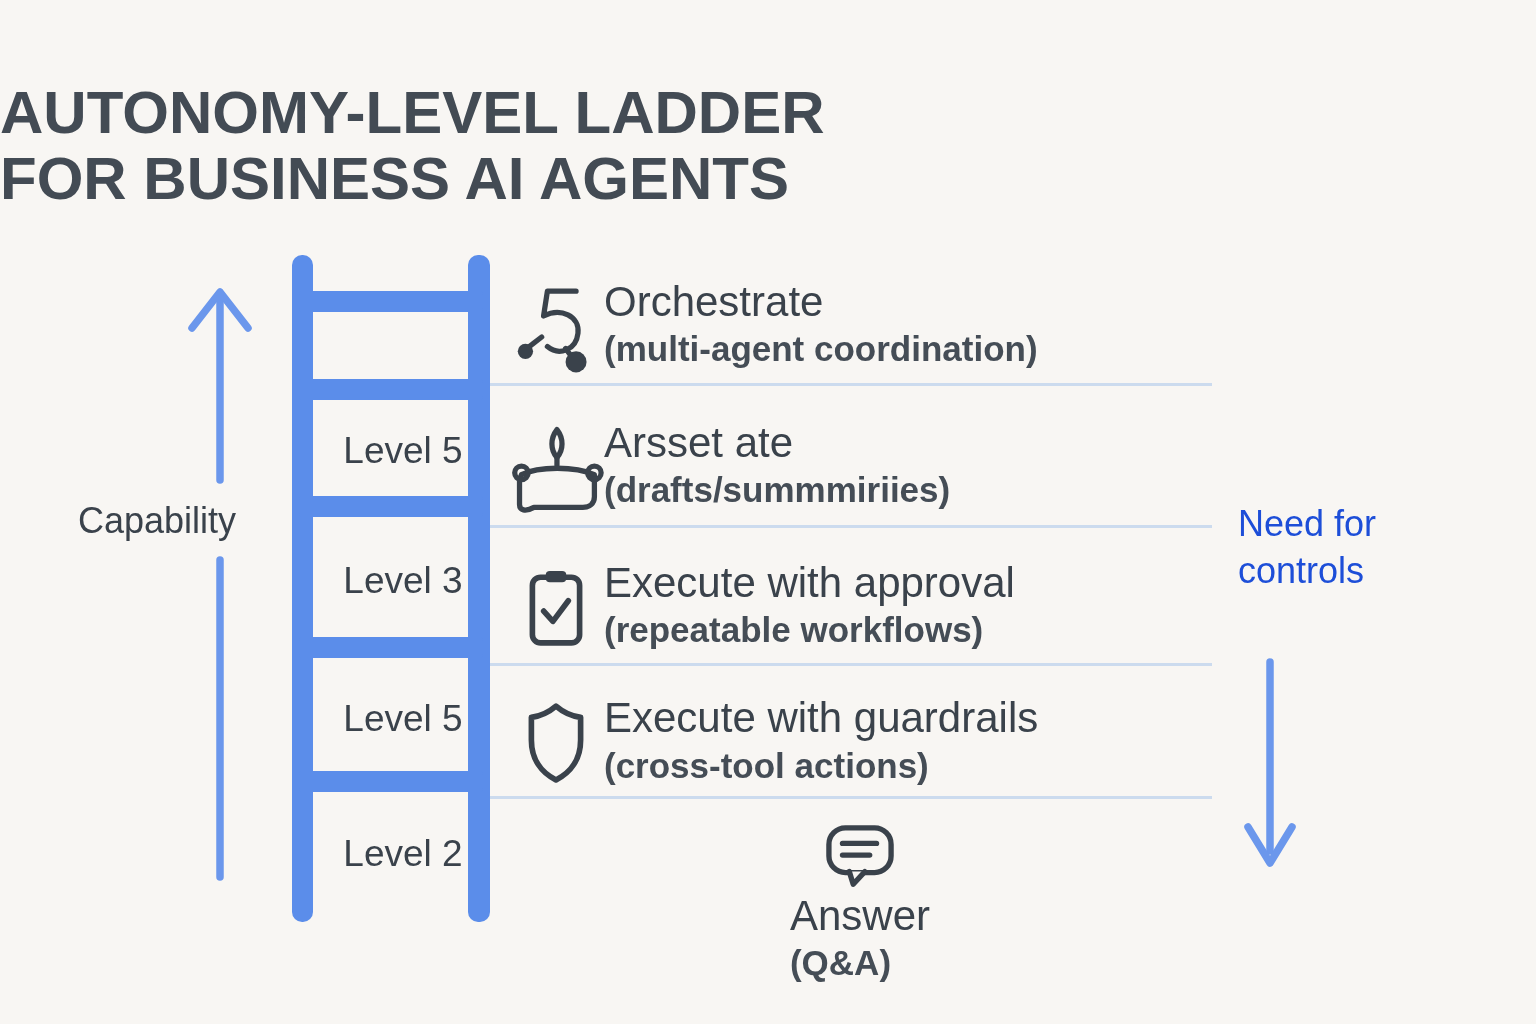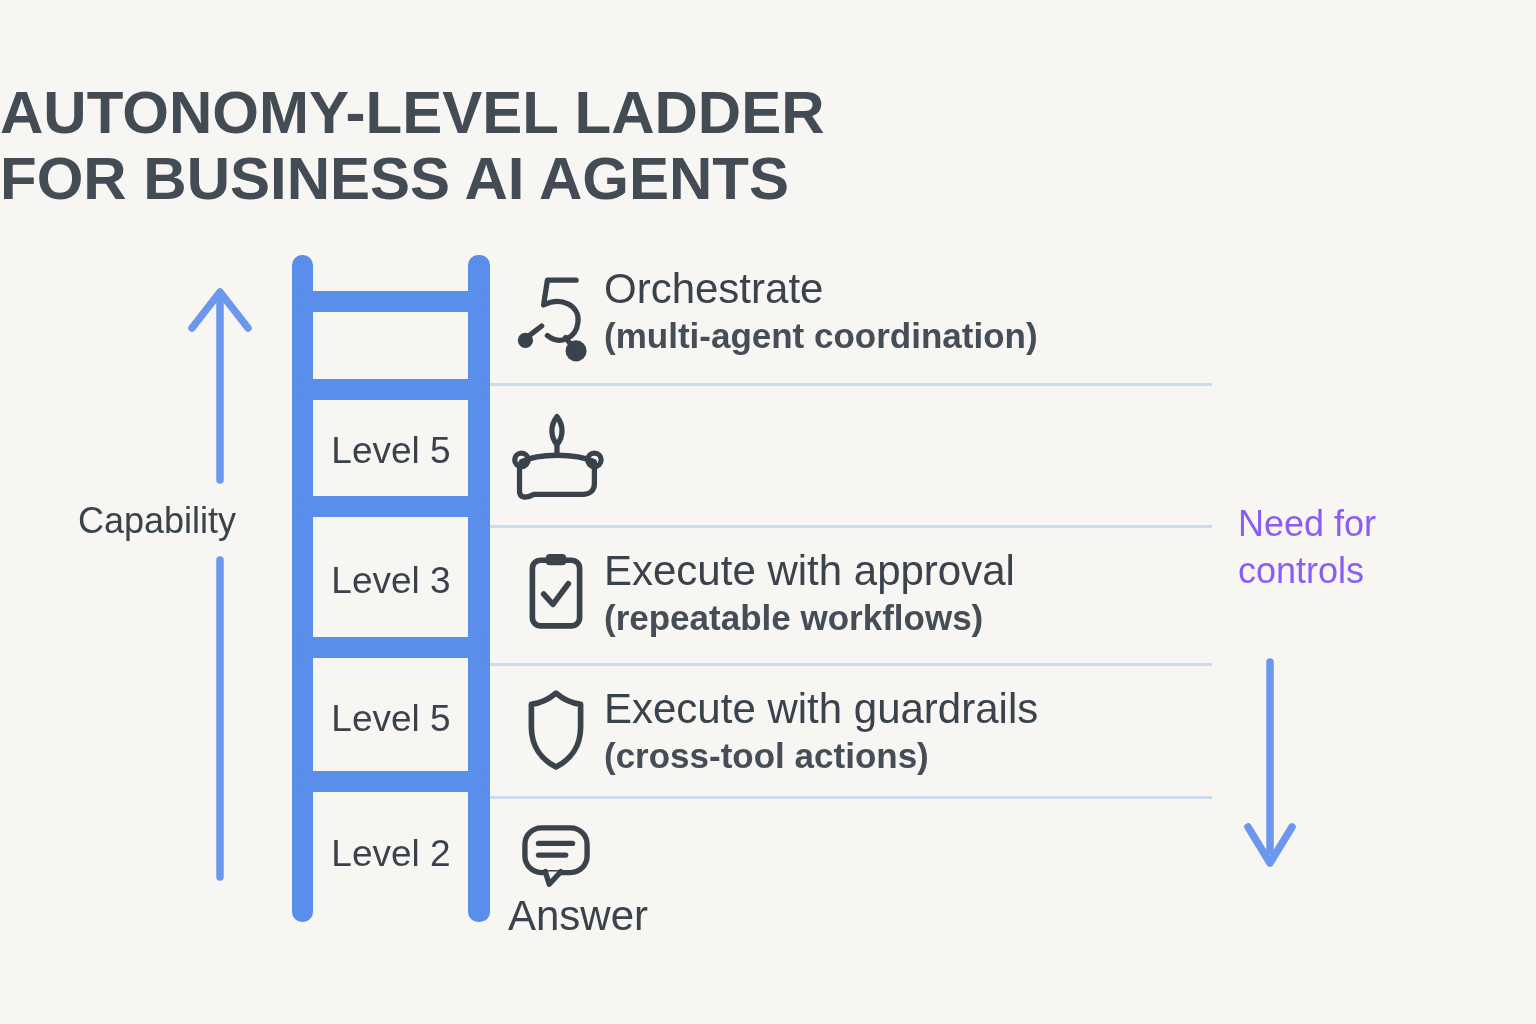--- a/index.html
+++ b/index.html
@@ -28,43 +28,43 @@
     color:var(--title);letter-spacing:0px;
   }
 
   
   .rail{position:absolute;width:21px;background:var(--accent);border-radius:10px;}
   .rail-left{left:292px;top:255px;height:667px;}
   .rail-right{left:468px;top:255px;height:667px;width:22px;}
   .rung{position:absolute;left:299px;width:184px;height:21px;background:var(--accent);border-radius:4px;}
   .rung1{top:291px;} .rung2{top:379px;} .rung3{top:496px;} .rung4{top:637px;} .rung5{top:771px;}
   .level-label{
-    position:absolute;left:292px;width:198px;text-align:center;
+    position:absolute;left:304px;width:198px;text-align:center;
     font-size:37px;color:var(--text);font-weight:400;
   }
   .lv5{top:430px;} .lv4{top:560px;} .lv3{top:698px;} .lv2{top:833px;}
 
   
   .cap-arrow{position:absolute;left:178px;top:282px;}
   .capability-label{
     position:absolute;left:47px;top:500px;width:220px;text-align:center;
     font-size:36px;color:var(--text);
   }
 
   
   .controls-label{
     position:absolute;left:1238px;top:500px;width:170px;
-    font-size:36px;line-height:1.31;color:#8b5cf6;
+    font-size:36px;line-height:1.31;color:#1d4ed8;
   }
   .ctl-arrow{position:absolute;left:1242px;top:655px;}
 
   
   .rows{position:absolute;left:490px;top:258px;width:722px;}
   .row{
-    display:flex;align-items:flex-start;
+    display:flex;align-items:center;
     padding:20px 0 0 18px;
     border-bottom:3px solid var(--divider);
   }
   .row:first-child{padding-top:8px;}
   .row:last-child{border-bottom:none;flex-direction:column;}
   .r1{height:128px;} .r2{height:142px;} .r3{height:138px;} .r4{height:133px;} .r5{height:131px;}
   .icon-box{width:96px;flex-shrink:0;display:flex;justify-content:center;padding-top:4px;}
   .row-text{flex:1;}
   .row-title{font-size:42px;font-weight:500;line-height:1.1;color:var(--text);}
   .row-sub{font-size:35px;font-weight:700;line-height:1.2;margin-top:3px;color:var(--sub);}
@@ -129,20 +129,24 @@
     <div class="row r2">
       <div class="icon-box">
         <svg width="100" height="90" viewBox="0 0 100 90">
           <path class="stroke" d="M 51 5 C 58 14 58 26 51 34 C 44 26 44 14 51 5 Z"></path>
           <path class="stroke" d="M 51 34 L 51 42"></path>
           <path class="stroke" d="M 14 52 C 32 43 70 43 90 52 L 90 75 C 90 82 85 86 78 86 L 27 86 C 18 91 12 89 12 83 L 12 57 Z"></path>
           <circle class="stroke" cx="14" cy="50" r="7"></circle>
           <circle class="stroke" cx="90" cy="50" r="7"></circle>
         </svg>
       </div>
+      <div class="row-text">
+        <div class="row-title">Arsset ate</div>
+        <div class="row-sub">(drafts/summmiriies)</div>
+      </div>
     </div>
 
     <div class="row r3">
       <div class="icon-box">
         <svg width="54" height="78" viewBox="0 0 52 76">
           <rect class="stroke" x="3" y="8" width="46" height="64" rx="8"></rect>
           <rect class="fillshape" x="16" y="2" width="20" height="11" rx="4"></rect>
           <path class="stroke" d="M 14 41 L 23 51 L 38 31"></path>
         </svg>
       </div>
@@ -168,17 +172,18 @@
       <div class="icon-box">
         <svg width="68" height="70" viewBox="0 0 70 70">
           <rect class="stroke" x="3" y="4" width="64" height="46" rx="17"></rect>
           <path d="M 24 49 L 28 62 L 40 49" fill="#f8f6f3" stroke="#3a424b" stroke-width="5.5" stroke-linejoin="round" stroke-linecap="round"></path>
           <path class="stroke" d="M 17 20 L 52 20"></path>
           <path class="stroke" d="M 17 32 L 45 32"></path>
         </svg>
       </div>
       <div class="row-text">
         <div class="row-title">Answer</div>
+        <div class="row-sub">(Q&amp;A)</div>
       </div>
     </div>
 
   </div>
 </div>
 
 </body></html>

